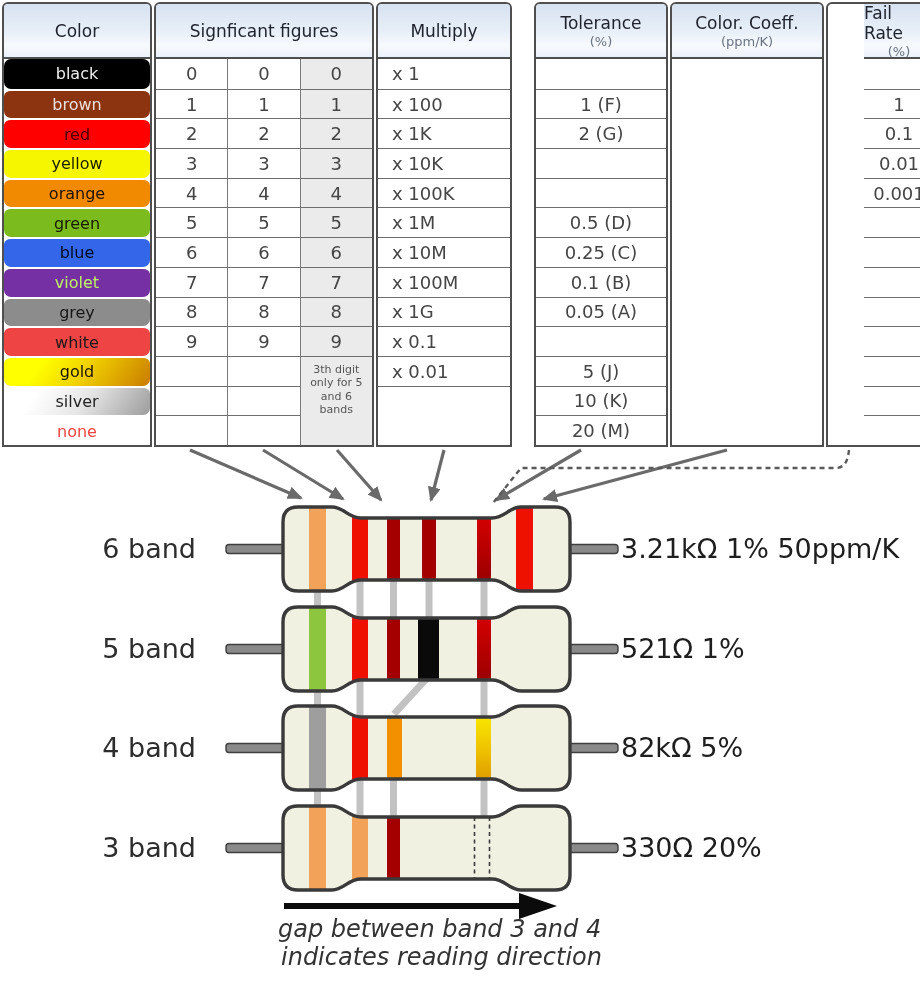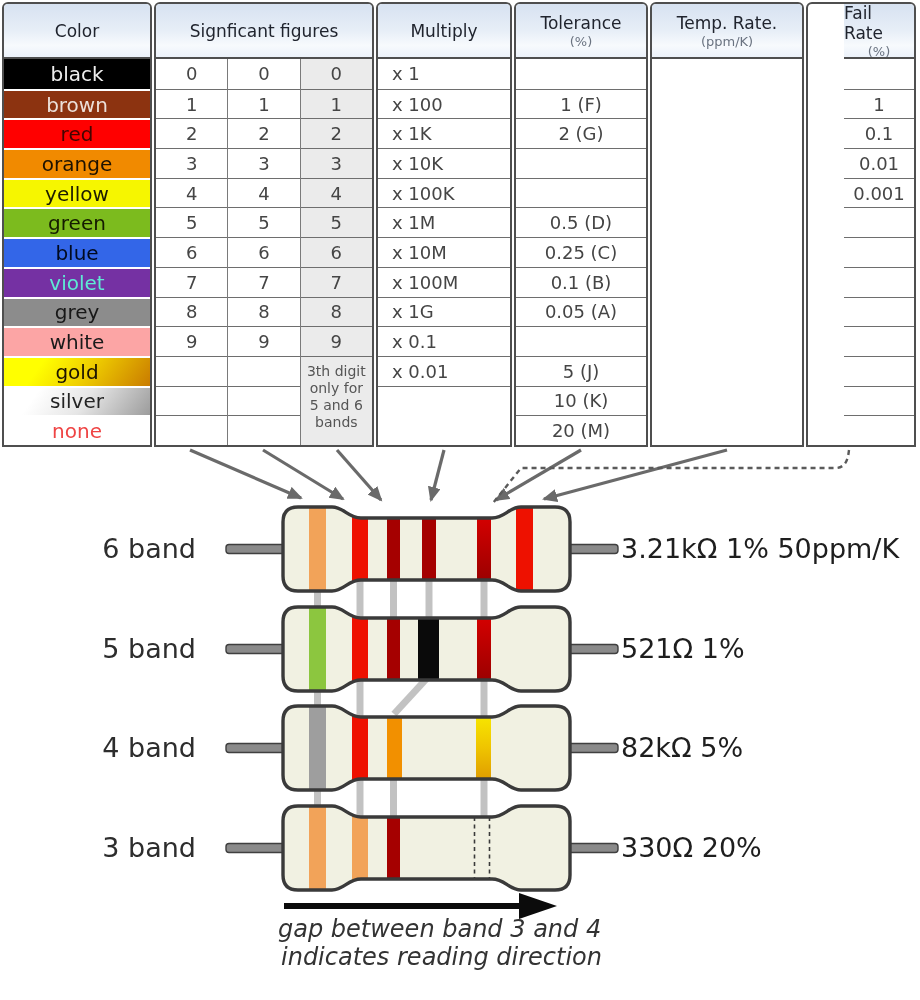--- a/index.html
+++ b/index.html
@@ -5,39 +5,39 @@
   html,body { margin:0; padding:0; background:#ffffff; }
   body { width:920px; height:1000px; position:relative; font-family:"DejaVu Sans", sans-serif; }
   .stage { position:absolute; top:0; left:0; width:920px; height:1000px; overflow:hidden; }
 
   
   .rtable { position:absolute; top:2px; left:2px; display:flex; gap:2px; }
   .block { border:2px solid #4f4f4f; border-radius:6px 6px 0 0; box-sizing:border-box; background:#fff; overflow:hidden; }
   .b-color { width:150px; }
   .b-sig   { width:220px; }
   .b-mult  { width:136px; }
-  .b-tol   { width:134px; }
+  .b-tol   { width:134px;margin-left:20px; }
   .b-temp  { width:154px; }
   .b-fail  { width:110px;padding-left:36px; }
   .hdr { height:55px; border-bottom:2px solid #4f4f4f; box-sizing:border-box;
          background:linear-gradient(180deg,#d7e2f1 0%,#e7eef7 50%,#f7fafd 78%,#ecf2fa 100%);
          display:flex; flex-direction:column; align-items:center; justify-content:center; }
   .hdr-title { font-weight:normal; font-size:17px; color:#20242e; letter-spacing:0; }
   .hdr-unit  { font-size:13px; color:#6a7380; margin-top:1px; }
   .cell { height:29.7px; box-sizing:border-box; display:flex; align-items:center; justify-content:center;
           font-size:18px; color:#454545; border-top:1px solid #6e6e6e; overflow:hidden; }
   .cells > .cell:first-child { border-top:none; }
-  .color-cell { font-size:20px; border-top:2px solid #ffffff; }
+  .color-cell { font-size:16px; border-top:2px solid #ffffff;border-radius:7px; }
   .cells > .color-cell:first-child { border-top:none; }
   .mult-cell { justify-content:flex-start; padding-left:14px; }
   .sig-cols { display:flex; }
   .sig-col { flex:1; }
   .sig-col + .sig-col { border-left:1px solid #7a7a7a; }
   .sig-col3 { background:#ebebeb; }
-  .note-cell { height:78px; font-size:14px; line-height:1.22; color:#555; text-align:center;
+  .note-cell { height:78px; font-size:11px; line-height:1.22; color:#555; text-align:center;
                align-items:flex-start; padding:6px 5px 0 5px; }
 
   
   svg.diagram { position:absolute; top:440px; left:0; }
   .rlabel { font-family:"DejaVu Sans",sans-serif; font-size:27px; fill:#2d2d2d; }
   .rvalue { font-family:"DejaVu Sans",sans-serif; font-size:27px; fill:#1e1e1e; }
   .note   { font-family:"DejaVu Sans",sans-serif; font-style:italic; font-size:24px; fill:#333; }
   .arrow  { stroke:#6a6a6a; stroke-width:3.2; }
   .conn   { stroke:#c2c2c2; stroke-width:7; }
   .bodyfill { fill:#f1f1e2; }
@@ -52,27 +52,27 @@
   <div class="rtable">
 
     <div class="block b-color">
       <div class="hdr">
         <div class="hdr-title">Color</div>
       </div>
       <div class="cells">
           <div class="cell color-cell" style="background:#000000;color:#efefef">black</div>
           <div class="cell color-cell" style="background:#8c3310;color:#ece0d9">brown</div>
           <div class="cell color-cell" style="background:#ff0000;color:#440500">red</div>
+          <div class="cell color-cell" style="background:#f6f600;color:#1c1c00">yellow</div>
           <div class="cell color-cell" style="background:#f18a00;color:#1d1200">orange</div>
-          <div class="cell color-cell" style="background:#f6f600;color:#1c1c00">yellow</div>
           <div class="cell color-cell" style="background:#7cbb1e;color:#141b00">green</div>
           <div class="cell color-cell" style="background:#3366e8;color:#000a20">blue</div>
-          <div class="cell color-cell" style="background:#7531a3;color:#5eead4">violet</div>
+          <div class="cell color-cell" style="background:#7531a3;color:#bef264">violet</div>
           <div class="cell color-cell" style="background:#8c8c8c;color:#171717">grey</div>
-          <div class="cell color-cell" style="background:#fca5a5;color:#1a1a1a">white</div>
+          <div class="cell color-cell" style="background:#ef4444;color:#1a1a1a">white</div>
           <div class="cell color-cell" style="background:linear-gradient(125deg,#ffff00 25%,#f0d000 55%,#c97b00 100%);color:#1d1400">gold</div>
           <div class="cell color-cell" style="background:linear-gradient(125deg,#ffffff 22%,#e6e6e6 55%,#9c9c9c 100%);color:#242424">silver</div>
           <div class="cell color-cell" style="background:#ffffff;color:#ef4444">none</div>
         </div>
     </div>
 
     <div class="block b-sig">
       <div class="hdr">
         <div class="hdr-title">Signficant figures</div>
       </div>
@@ -160,21 +160,21 @@
           <div class="cell">0.05 (A)</div>
           <div class="cell"></div>
           <div class="cell">5 (J)</div>
           <div class="cell">10 (K)</div>
           <div class="cell">20 (M)</div>
         </div>
     </div>
 
     <div class="block b-temp">
       <div class="hdr">
-        <div class="hdr-title">Temp. Rate.</div>
+        <div class="hdr-title">Color. Coeff.</div>
         <div class="hdr-unit">(ppm/K)</div>
       </div>
     </div>
 
     <div class="block b-fail">
       <div class="hdr">
         <div class="hdr-title">Fail Rate</div>
         <div class="hdr-unit">(%)</div>
       </div>
       <div class="cells">

